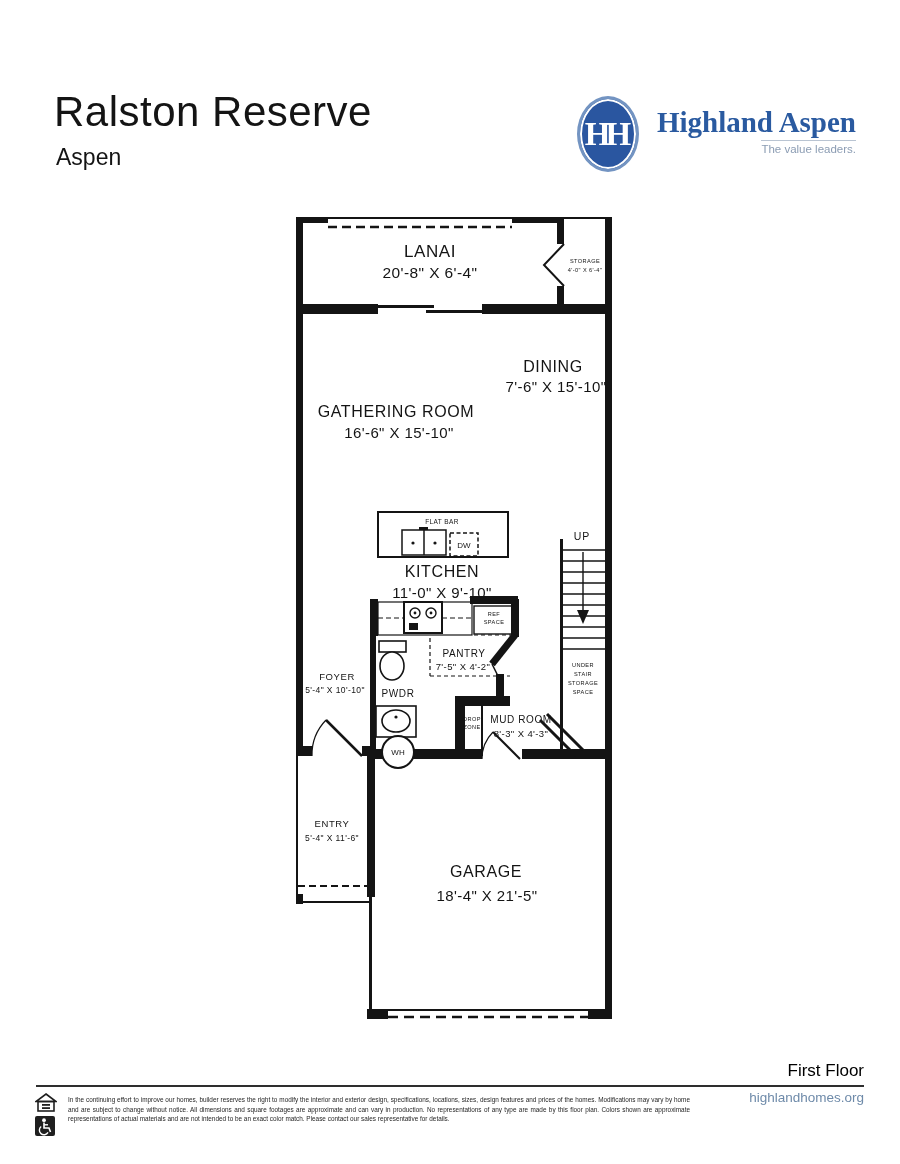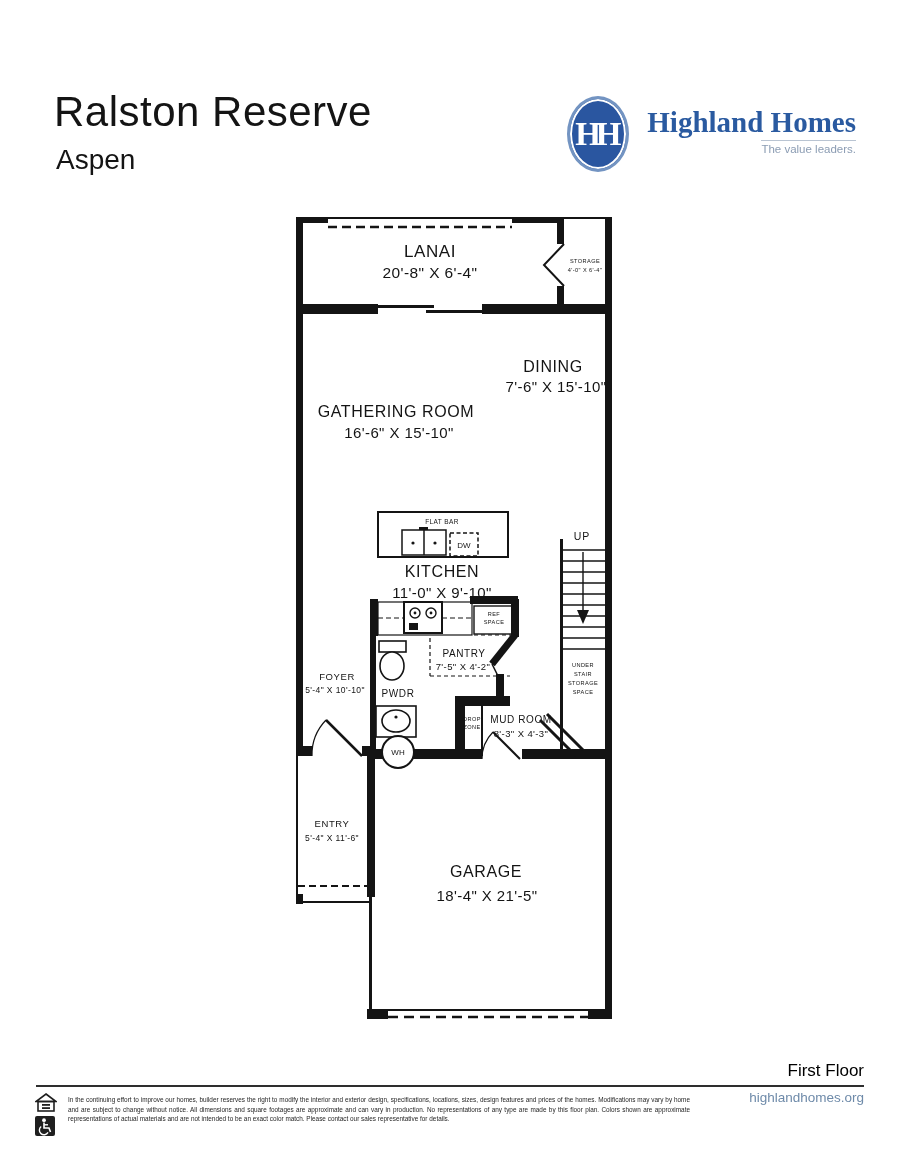--- a/index.html
+++ b/index.html
@@ -3,21 +3,21 @@
 <meta charset="utf-8">
 <style>
   html,body { margin:0; padding:0; background:#ffffff; }
   .page {
     position:relative; width:900px; height:1164px; margin:4px auto;
     background:#ffffff; overflow:hidden;
     font-family:"Liberation Sans", sans-serif; color:#121212;
   }
   
   .title { position:absolute; left:54px; top:84px; font-size:42px; letter-spacing:.5px; color:#141414; }
-  .subtitle { position:absolute; left:56px; top:140px; font-size:28px; color:#141414; }
+  .subtitle { position:absolute; left:56px; top:140px; font-size:23px; color:#141414; }
   .logo { position:absolute; top:92px; right:44px; display:flex; align-items:flex-start; gap:18px; }
   .logo-mark {
     width:56px; height:70px; background:#2a56a0; border:3px solid #7394c2; border-radius:50%;
     box-shadow: inset 0 0 0 2px #ffffff;
     display:flex; align-items:center; justify-content:center;
   }
   .logo-hh { color:#fff; font-family:"Liberation Serif", serif; font-weight:bold; font-size:33px; letter-spacing:-5px; margin-left:-5px; }
   .logo-textcol { display:flex; flex-direction:column; align-items:flex-end; margin-top:12px; }
   .logo-brand { font-family:"Liberation Serif", serif; font-weight:bold; font-size:29px; line-height:1; color:#2a5aa0; white-space:nowrap; }
   .logo-tagline { font-size:11.5px; color:#8b9cb3; border-top:1px solid #b9c4d2; margin-top:3px; padding-top:2px;text-align:right; }
@@ -44,21 +44,21 @@
 <div class="page">
 
   <div class="title">Ralston Reserve</div>
   <div class="subtitle">Aspen</div>
 
   <div class="logo">
     <div class="logo-mark">
       <span class="logo-hh">HH</span>
     </div>
     <div class="logo-textcol">
-      <span class="logo-brand">Highland Homes</span>
+      <span class="logo-brand">Highland Aspen</span>
       <span class="logo-tagline">The value leaders.</span>
     </div>
   </div>
 
   <div class="plan">
     <svg width="330" height="810" viewBox="0 0 330 810">
 
       <g fill="#141414">
 
         <rect x="315" y="3" width="7" height="802"></rect>

